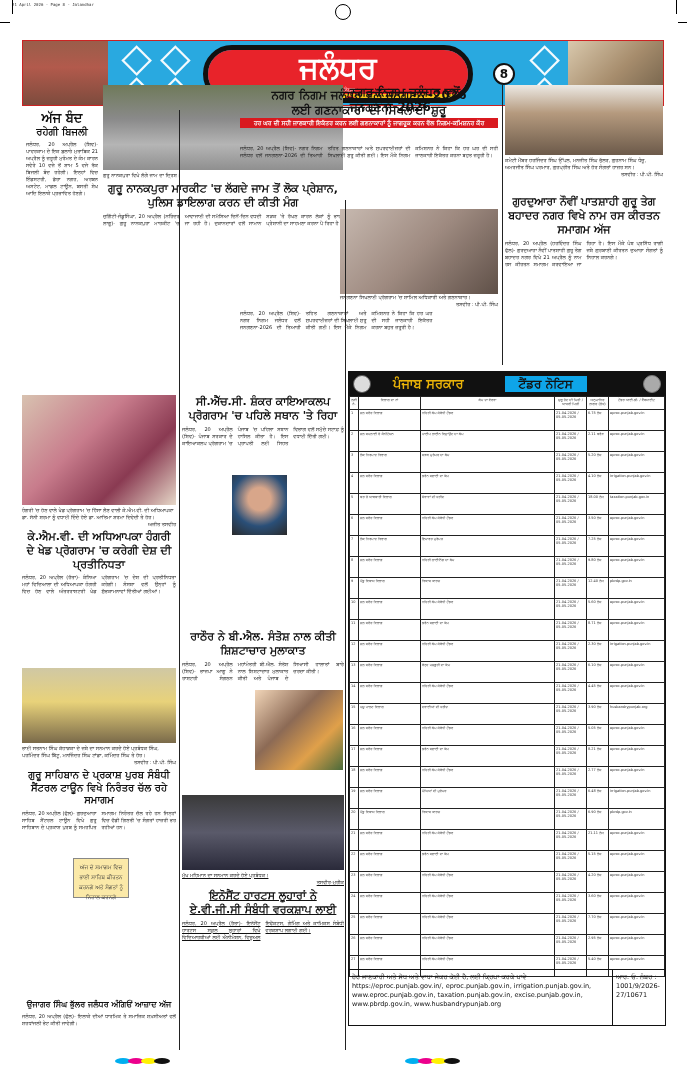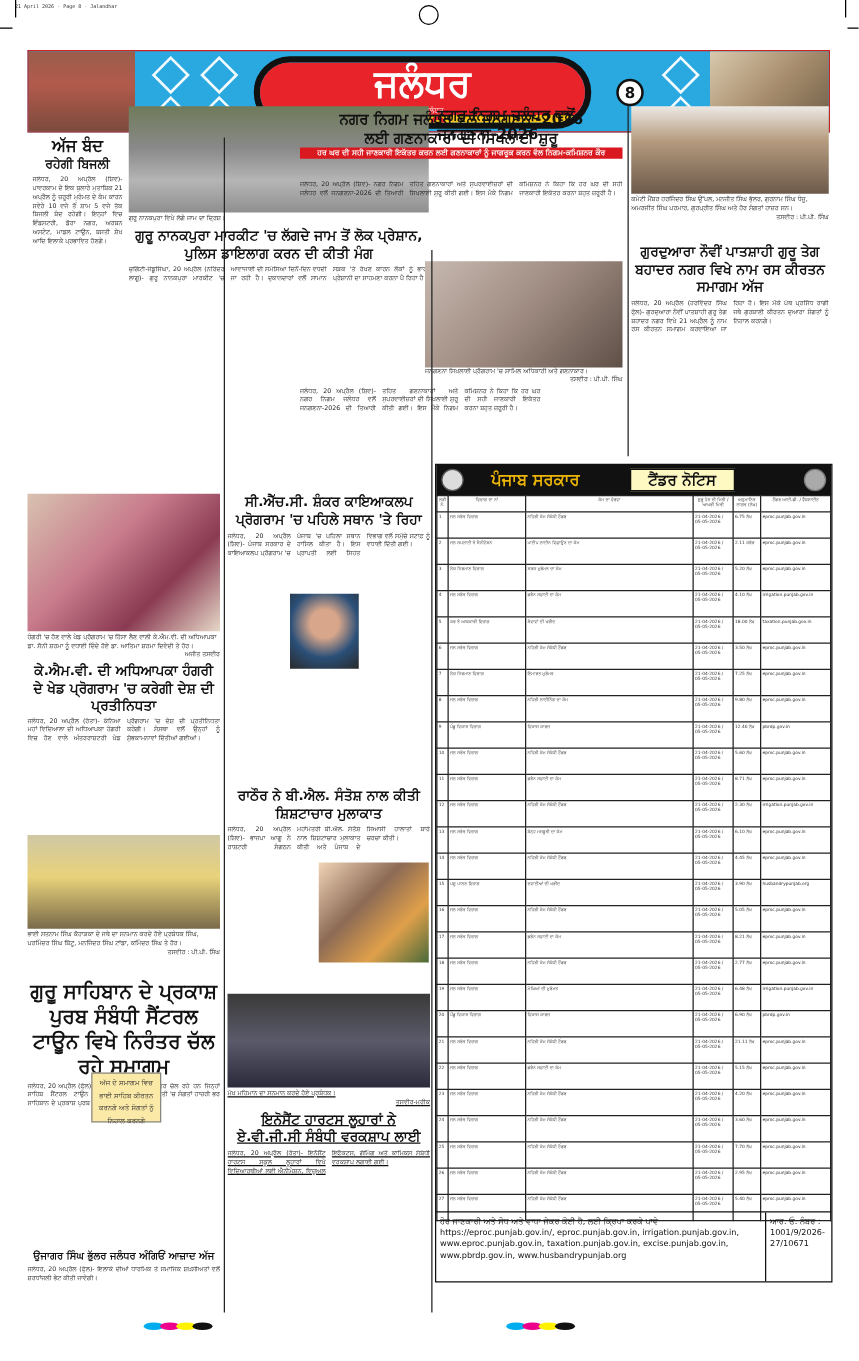--- a/index.html
+++ b/index.html
@@ -22,21 +22,21 @@
   .body-text { font-size: 5px; line-height: 7px; color: #222; text-align: justify; column-gap: 5px; }
   .photo { background: #777; position: relative; }
   .caption { font-size: 5px; line-height: 7px; color: #222; }
   .rule { position: absolute; background: #222; }
   .red-strip { background: #d9191f; color: #fff; font-size: 6px; text-align: center; padding: 1px 2px; font-weight: bold; }
   .tender { position: absolute; left: 348px; top: 371px; width: 318px; height: 655px; border: 1.5px solid #111; background: #fff; }
   .tender-head { height: 24px; background: #111; display: flex; align-items: center; padding: 0 4px; }
   .emblem { width: 18px; height: 18px; border-radius: 50%; background: #ddd; border: 1px solid #555; }
   .emblem2 { width: 18px; height: 18px; border-radius: 50%; background: #aaa; border: 1px solid #777; margin-left: auto; }
   .tender-title { color: #eab308; font-weight: bold; font-size: 13px; margin-left: 22px; }
-  .tender-label { background: #fef9c3; color: #111; font-weight: bold; font-size: 12px; padding: 1px 14px; margin-left: 40px; border: 1px solid #111; }
+  .tender-label { background: #0ea5e9; color: #111; font-weight: bold; font-size: 12px; padding: 1px 14px; margin-left: 40px; border: 1px solid #111; }
   table.tt { width: 100%; border-collapse: collapse; font-size: 3.5px; line-height: 4.5px; }
   table.tt th, table.tt td { border: 0.8px solid #222; padding: 0.5px 1px; vertical-align: top; color: #333; }
   table.tt th { font-weight: normal; text-align: center; height: 13px; }
   table.tt td { height: 21px; }
   .tender-foot { position: absolute; bottom: 0; left: 0; right: 0; height: 56px; border-top: 1.5px solid #111; display: flex; }
   .tf-left { flex: 1; padding: 3px; font-size: 6.5px; line-height: 9px; border-right: 1.2px solid #111; }
   .tf-right { width: 52px; padding: 3px; font-size: 6.5px; line-height: 9px; }
   .colorbar { position: absolute; top: 1058px; height: 6px; width: 16px; border-radius: 50%; }
   .box-yellow { background: #fbe9a8; border: 1px solid #888; font-size: 5.5px; line-height: 10px; text-align: center; padding: 3px; color: #333; }
 </style>
@@ -124,21 +124,21 @@
 <div class="col" style="left:182px;top:630px;width:162px;">
   <div class="headline" style="font-size:11px;">ਰਾਠੌਰ ਨੇ ਬੀ.ਐਲ. ਸੰਤੋਸ਼ ਨਾਲ ਕੀਤੀ ਸ਼ਿਸ਼ਟਾਚਾਰ ਮੁਲਾਕਾਤ</div>
   <div class="body-text" style="columns:3;height:160px;overflow:hidden;margin-top:3px;">ਜਲੰਧਰ, 20 ਅਪ੍ਰੈਲ (ਸ਼ਿਵ)- ਭਾਜਪਾ ਆਗੂ ਨੇ ਰਾਸ਼ਟਰੀ ਸੰਗਠਨ ਮਹਾਂਮੰਤਰੀ ਬੀ.ਐਲ. ਸੰਤੋਸ਼ ਨਾਲ ਸ਼ਿਸ਼ਟਾਚਾਰ ਮੁਲਾਕਾਤ ਕੀਤੀ ਅਤੇ ਪੰਜਾਬ ਦੇ ਸਿਆਸੀ ਹਾਲਾਤਾਂ ਬਾਰੇ ਚਰਚਾ ਕੀਤੀ।</div>
 </div>
 <div class="photo" style="position:absolute;left:255px;top:690px;width:88px;height:80px;background:linear-gradient(135deg,#f1d5b8,#8c6a55 40%,#e0a04a 70%,#4a6a3a);"></div>
 
 <div class="col" style="left:22px;top:668px;width:154px;">
   <div class="photo" style="height:75px;background:linear-gradient(180deg,#d0c8a4,#e8d27a 45%,#7a6a4a);"></div>
   <div class="caption" style="margin-top:2px;">ਭਾਈ ਸਤਨਾਮ ਸਿੰਘ ਕੋਹਾੜਕਾ ਦੇ ਜਥੇ ਦਾ ਸਨਮਾਨ ਕਰਦੇ ਹੋਏ ਪ੍ਰਬੰਧਕ ਸਿੰਘ, ਪਰਮਿੰਦਰ ਸਿੰਘ ਬਿੱਟੂ, ਮਨਜਿੰਦਰ ਸਿੰਘ ਟਾਂਡਾ, ਕਮਿੰਦਰ ਸਿੰਘ ਤੇ ਹੋਰ।</div>
   <div class="caption" style="text-align:right;">ਤਸਵੀਰ : ਪੀ.ਪੀ. ਸਿੰਘ</div>
-  <div class="headline" style="font-size:16px;margin-top:17px;">ਗੁਰੂ ਸਾਹਿਬਾਨ ਦੇ ਪ੍ਰਕਾਸ਼ ਪੁਰਬ ਸੰਬੰਧੀ ਸੈਂਟਰਲ ਟਾਊਨ ਵਿਖੇ ਨਿਰੰਤਰ ਚੱਲ ਰਹੇ ਸਮਾਗਮ</div>
+  <div class="headline" style="font-size:10px;margin-top:3px;">ਗੁਰੂ ਸਾਹਿਬਾਨ ਦੇ ਪ੍ਰਕਾਸ਼ ਪੁਰਬ ਸੰਬੰਧੀ ਸੈਂਟਰਲ ਟਾਊਨ ਵਿਖੇ ਨਿਰੰਤਰ ਚੱਲ ਰਹੇ ਸਮਾਗਮ</div>
   <div class="body-text" style="columns:2;height:150px;overflow:hidden;margin-top:3px;">ਜਲੰਧਰ, 20 ਅਪ੍ਰੈਲ (ਫੁੱਲ)- ਗੁਰਦੁਆਰਾ ਸਾਹਿਬ ਸੈਂਟਰਲ ਟਾਊਨ ਵਿਖੇ ਗੁਰੂ ਸਾਹਿਬਾਨ ਦੇ ਪ੍ਰਕਾਸ਼ ਪੁਰਬ ਨੂੰ ਸਮਰਪਿਤ ਸਮਾਗਮ ਨਿਰੰਤਰ ਚੱਲ ਰਹੇ ਹਨ ਜਿਨ੍ਹਾਂ ਵਿਚ ਵੱਡੀ ਗਿਣਤੀ 'ਚ ਸੰਗਤਾਂ ਹਾਜ਼ਰੀ ਭਰ ਰਹੀਆਂ ਹਨ।</div>
 </div>
 <div class="box-yellow" style="position:absolute;left:73px;top:858px;width:56px;height:40px;">ਅੱਜ ਦੇ ਸਮਾਗਮ ਵਿਚ ਭਾਈ ਸਾਹਿਬ ਕੀਰਤਨ ਕਰਨਗੇ ਅਤੇ ਸੰਗਤਾਂ ਨੂੰ ਨਿਹਾਲ ਕਰਨਗੇ</div>
 
 <div class="col" style="left:182px;top:795px;width:162px;text-decoration:underline;">
   <div class="photo" style="height:75px;background:linear-gradient(180deg,#3a3a3a,#5a5a6a 50%,#2a2a3a);"></div>
   <div class="caption" style="margin-top:2px;">ਮੁੱਖ ਮਹਿਮਾਨ ਦਾ ਸਨਮਾਨ ਕਰਦੇ ਹੋਏ ਪ੍ਰਬੰਧਕ।</div>
   <div class="caption" style="text-align:right;">ਤਸਵੀਰ-ਮੁਰੀਕ</div>
   <div class="headline" style="font-size:11px;margin-top:3px;">ਇਨੋਸੈਂਟ ਹਾਰਟਸ ਲੂਹਾਰਾਂ ਨੇ ਏ.ਵੀ.ਜੀ.ਸੀ ਸੰਬੰਧੀ ਵਰਕਸ਼ਾਪ ਲਾਈ</div>
   <div class="body-text" style="columns:2;height:90px;overflow:hidden;margin-top:3px;">ਜਲੰਧਰ, 20 ਅਪ੍ਰੈਲ (ਰੱਤਾ)- ਇਨੋਸੈਂਟ ਹਾਰਟਸ ਸਕੂਲ ਲੂਹਾਰਾਂ ਵਿਖੇ ਵਿਦਿਆਰਥੀਆਂ ਲਈ ਐਨੀਮੇਸ਼ਨ, ਵਿਜ਼ੂਅਲ ਇਫੈਕਟਸ, ਗੇਮਿੰਗ ਅਤੇ ਕਾਮਿਕਸ ਸੰਬੰਧੀ ਵਰਕਸ਼ਾਪ ਲਗਾਈ ਗਈ।</div>

